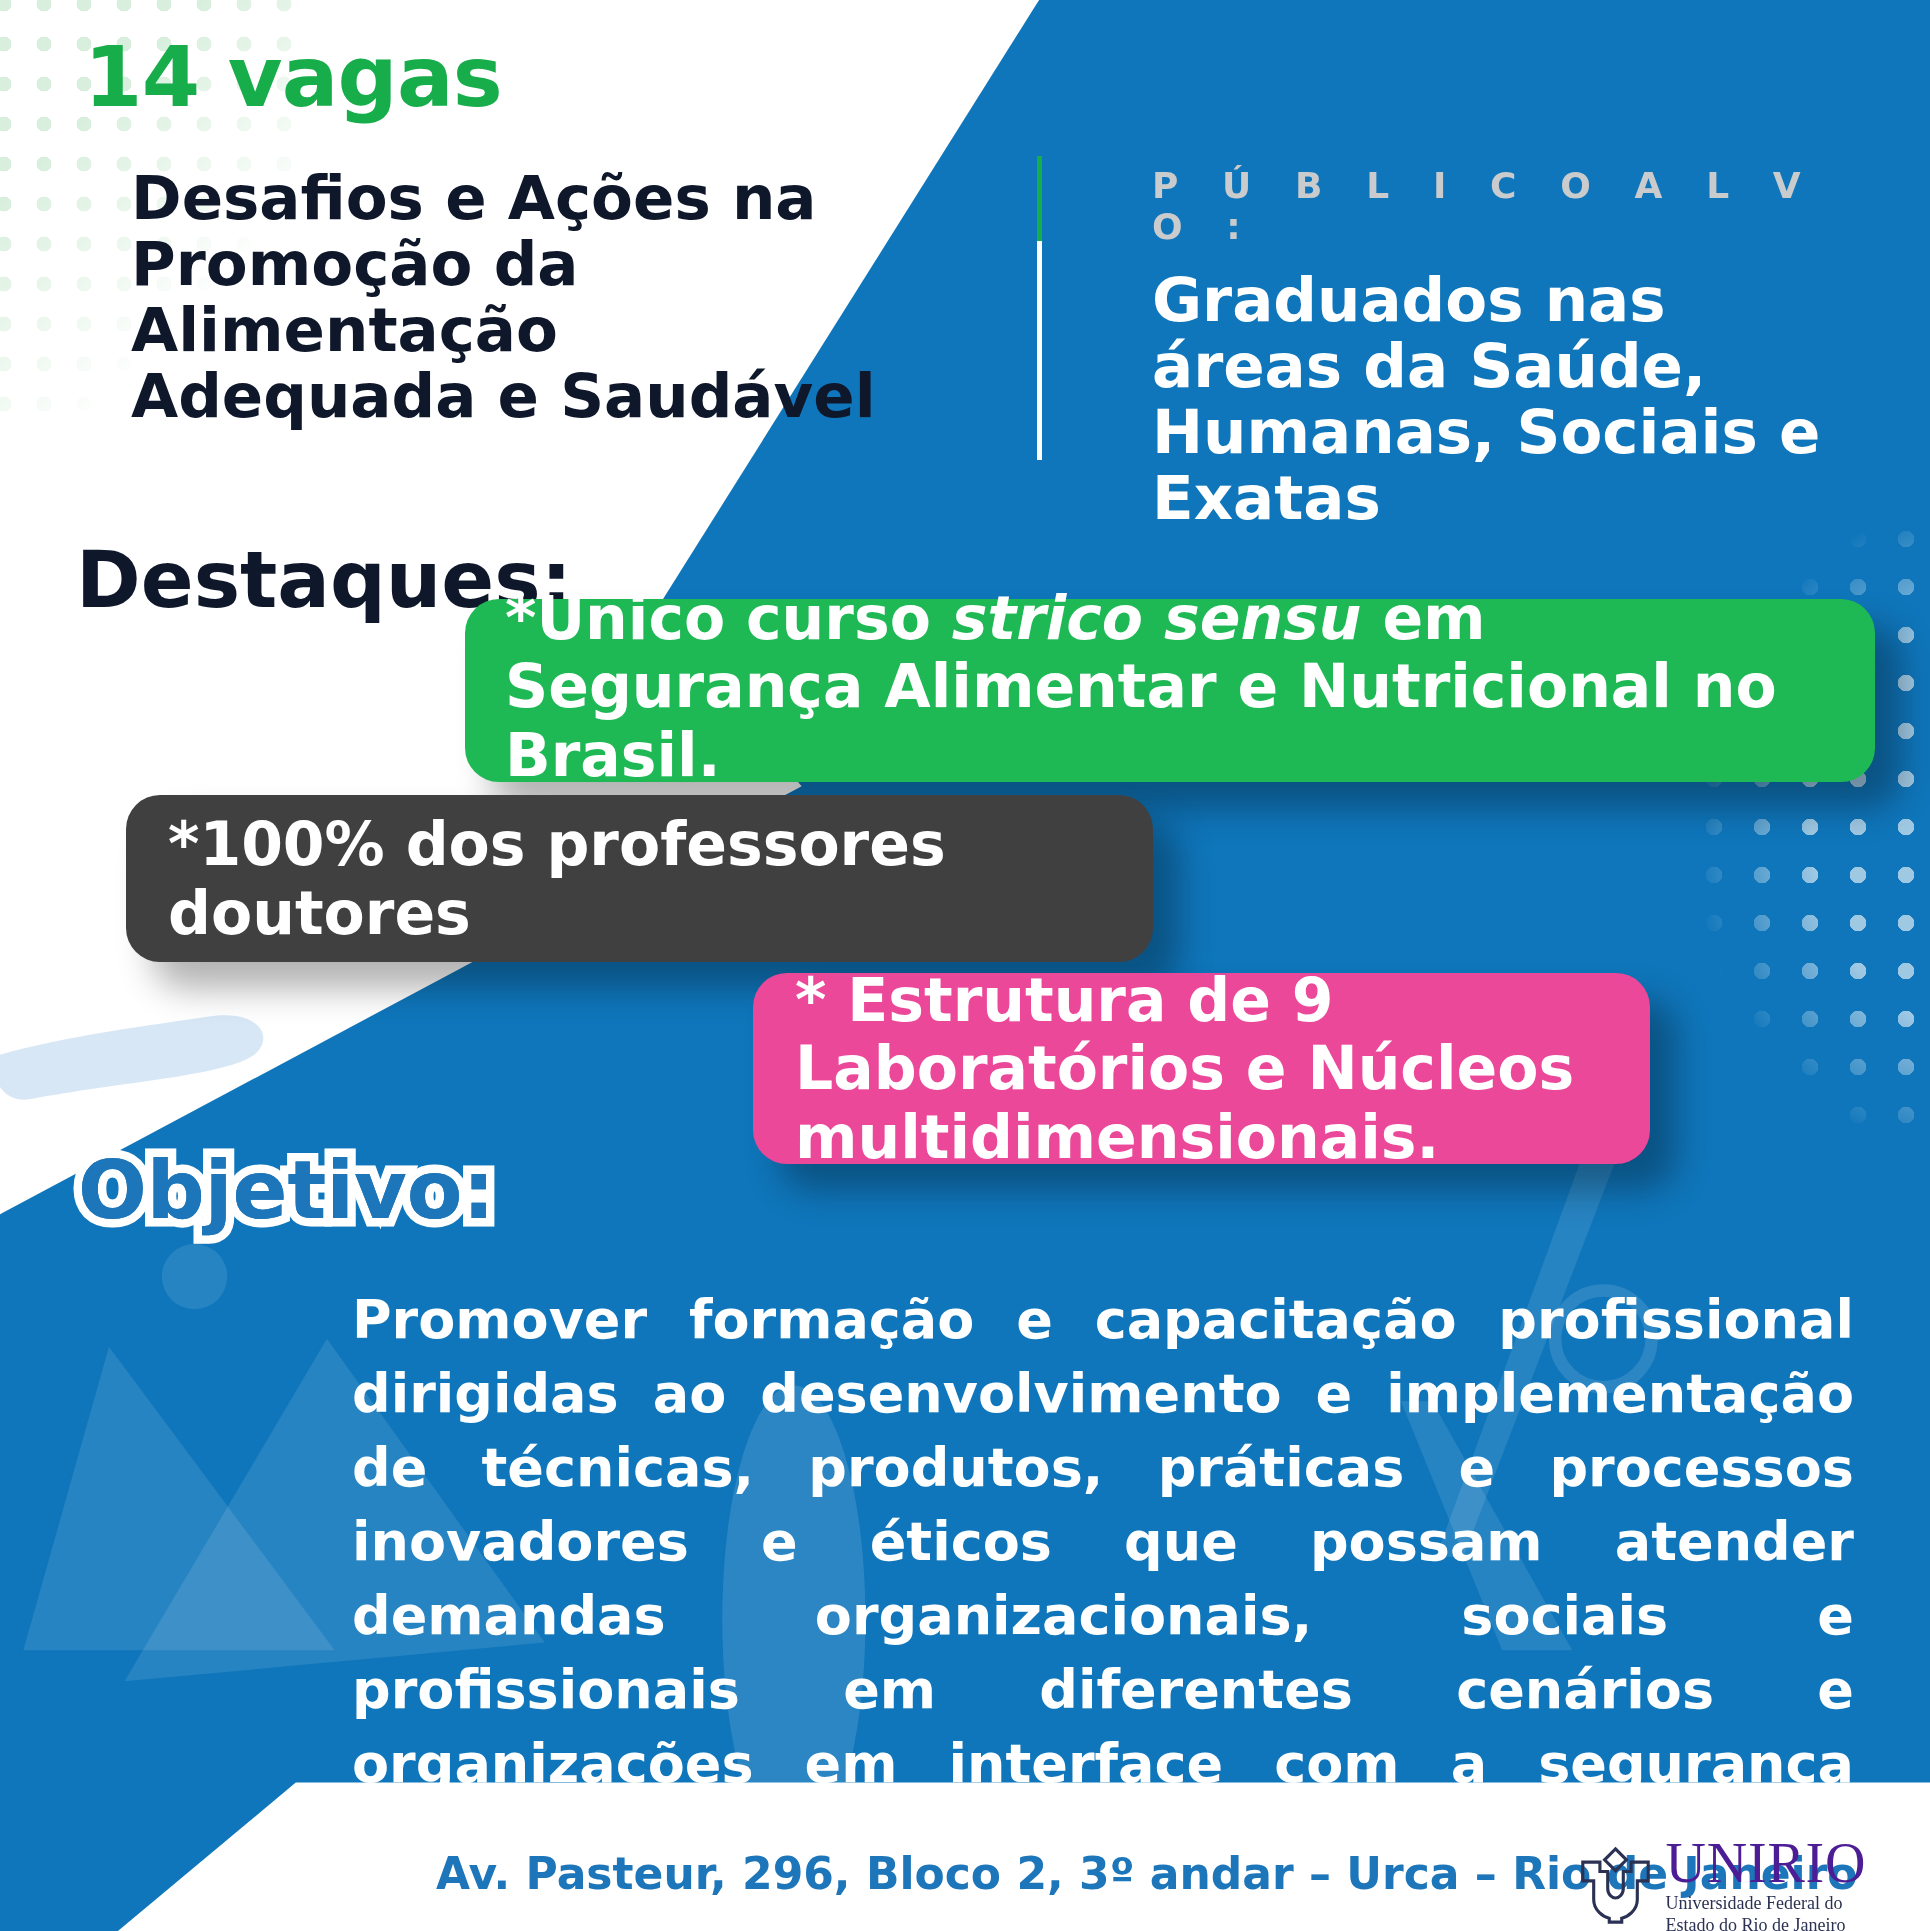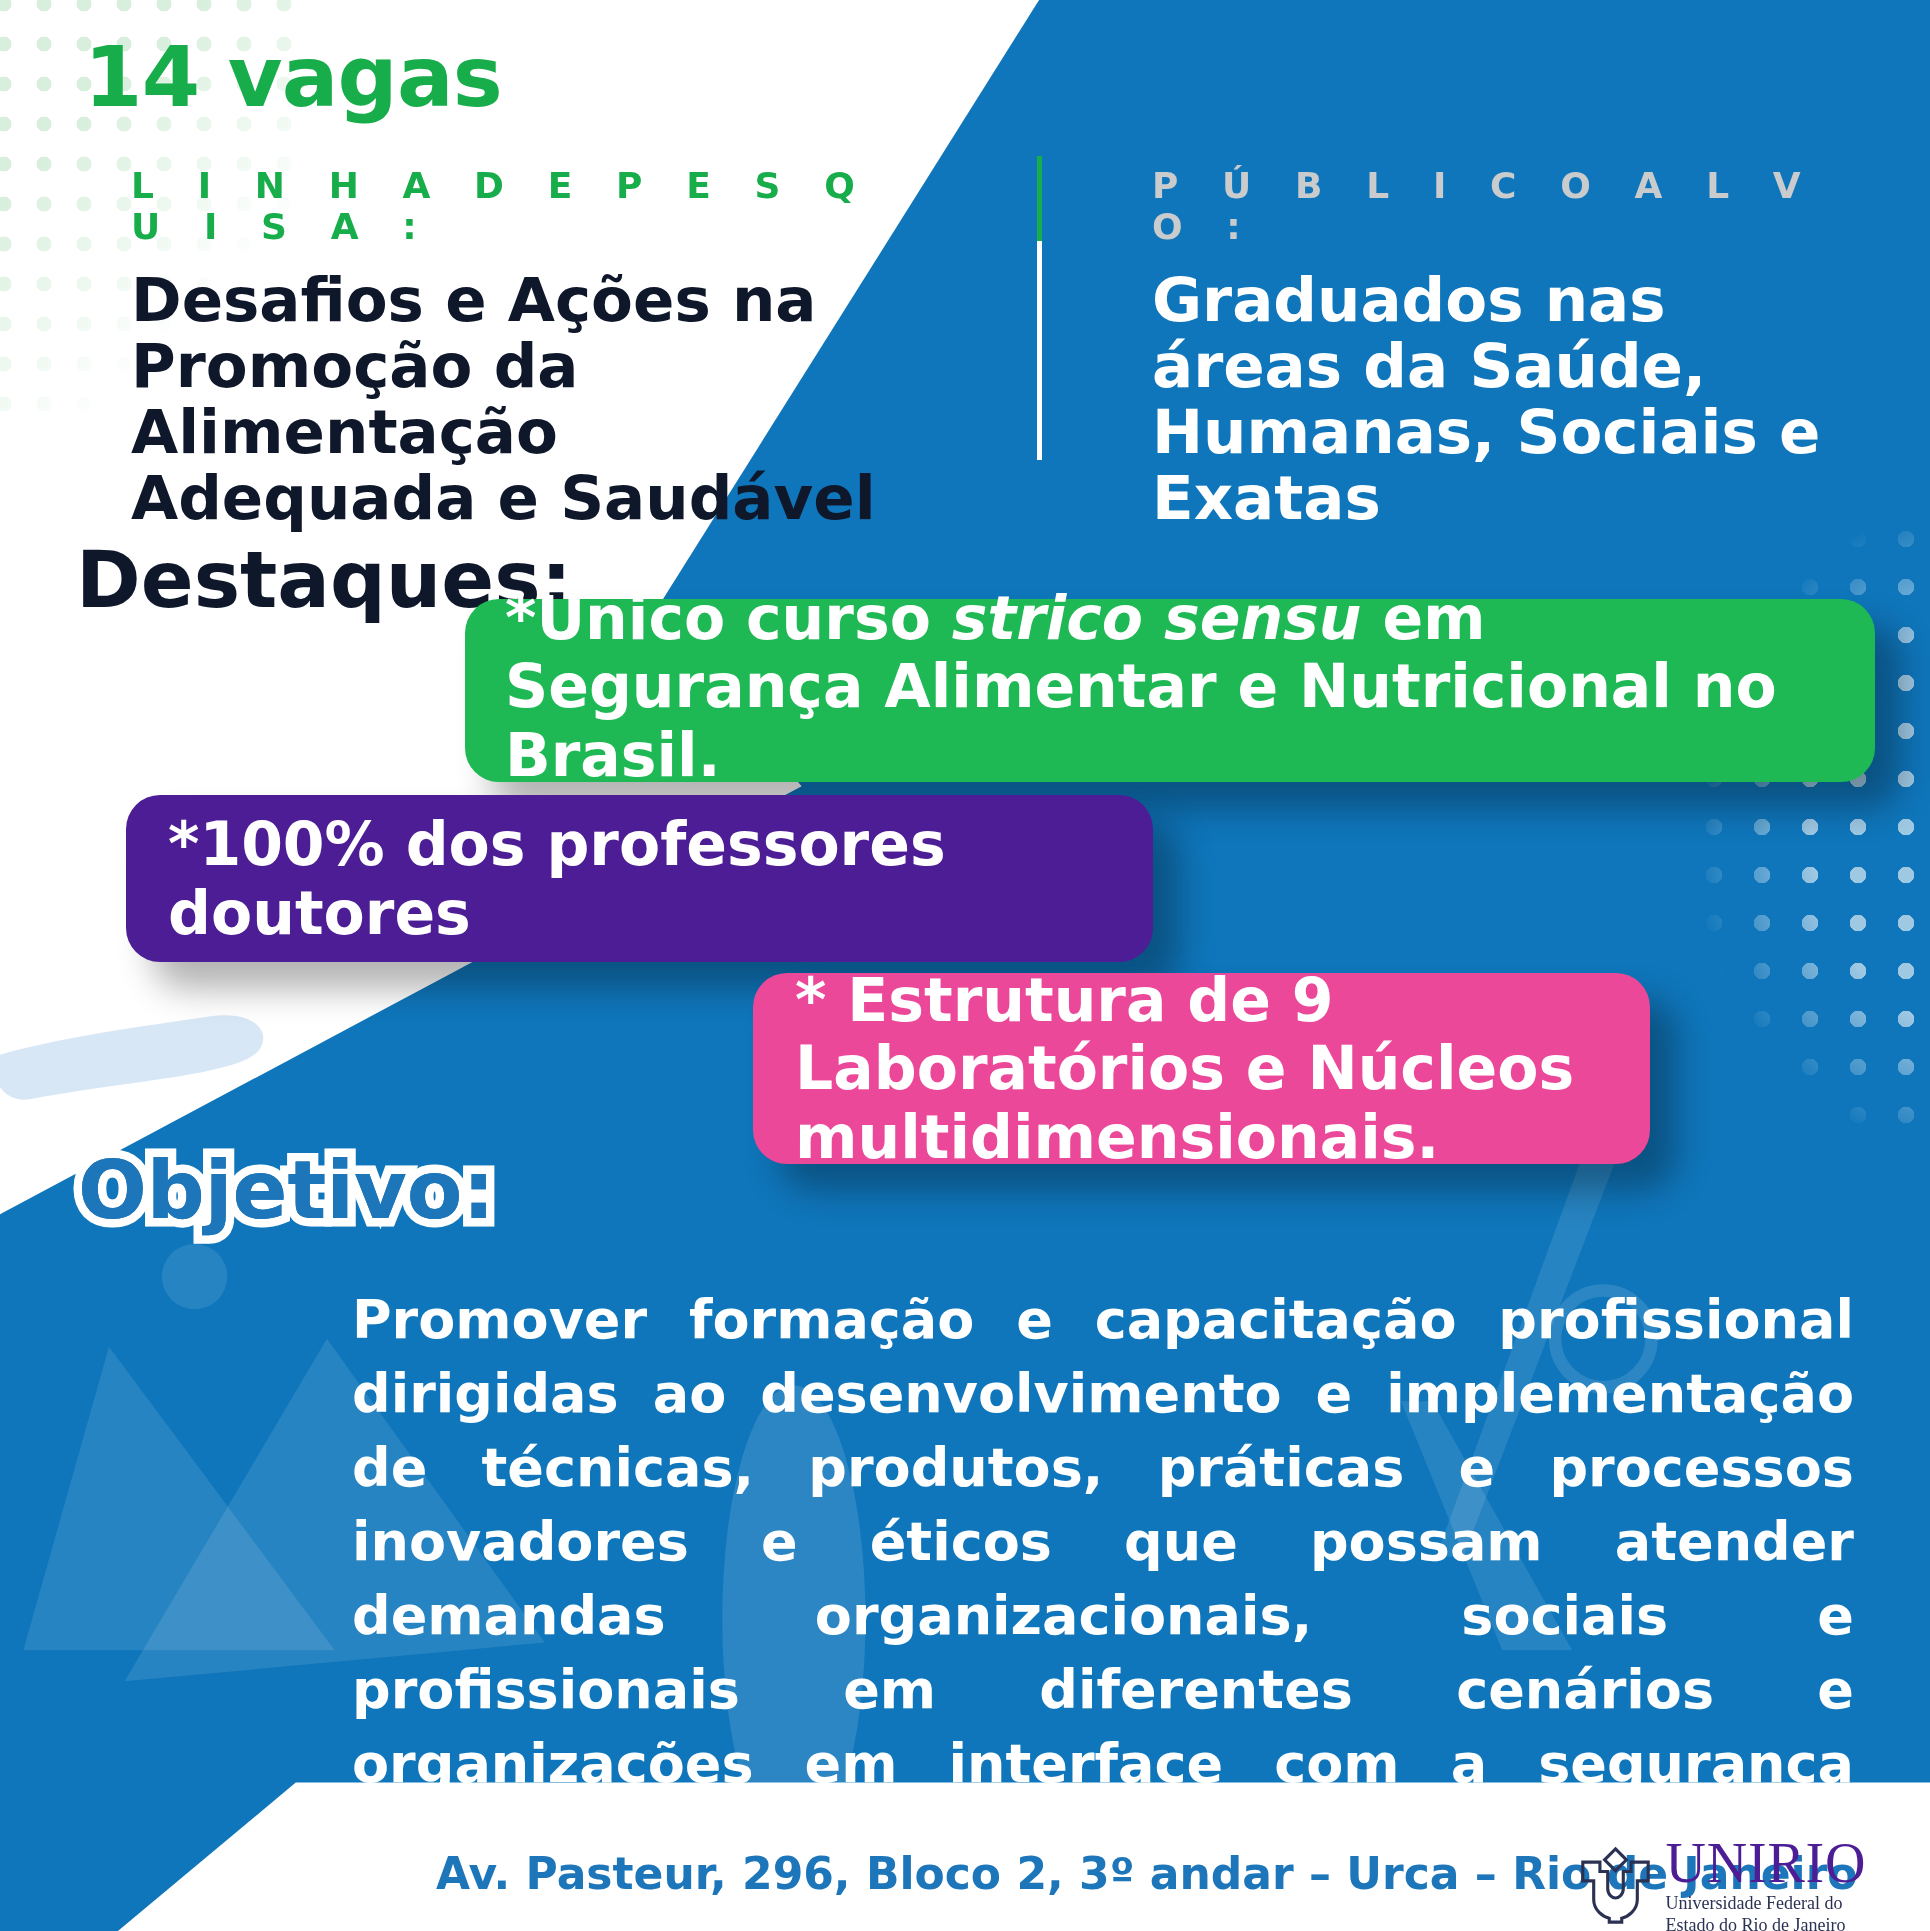--- a/index.html
+++ b/index.html
@@ -80,21 +80,21 @@
     border-radius:34px;
     color:#ffffff;
     font-family:"DejaVu Sans",sans-serif;
     font-weight:700;
     box-shadow:26.5px 26.5px 34px rgba(0,0,0,0.30);
     display:flex;align-items:center;
     box-sizing:border-box;
   }
   .hl p{margin:0;line-height:1.14;}
   .hl.green{left:465px;top:599px;width:1410px;height:183px;background:#1eb954;padding:0 42px 8px 40px;font-size:60px;}
-  .hl.orange{left:126px;top:795px;width:1027px;height:167px;background:#4c1d95;padding:0 42px;font-size:60px;}
+  .hl.orange{left:126px;top:795px;width:1027px;height:167px;background:#404040;padding:0 42px;font-size:60px;}
   .hl.blue{left:753px;top:973px;width:897px;height:191px;background:#ec4899;padding:0 42px;font-size:60px;}
   .hl em{font-style:italic;}
 
   
   .objetivo{
     position:absolute;left:78px;top:1143px;
     font-size:81px;font-weight:700;color:#1d76ba;
     font-family:"DejaVu Sans",sans-serif;
     -webkit-text-stroke:17px #ffffff;
     paint-order:stroke fill;
@@ -171,21 +171,20 @@
   <div class="dots-green"></div>
   <div class="dots-blue"></div>
 
   <div class="layer">
 
     <div class="vagas">14 vagas</div>
 
     <div class="divider"></div>
 
     <div class="col-left">
-      <div class="eyebrow green">L I N H A   D E   P E S Q U I S A :</div>
       <p class="coltext dark">Desafios e Ações na Promoção da Alimentação Adequada e Saudável</p>
     </div>
 
     <div class="col-right">
       <div class="eyebrow gray">P Ú B L I C O   A L V O :</div>
       <p class="coltext white">Graduados nas áreas da Saúde, Humanas, Sociais e Exatas</p>
     </div>
 
     <div class="destaques">Destaques:</div>
 

